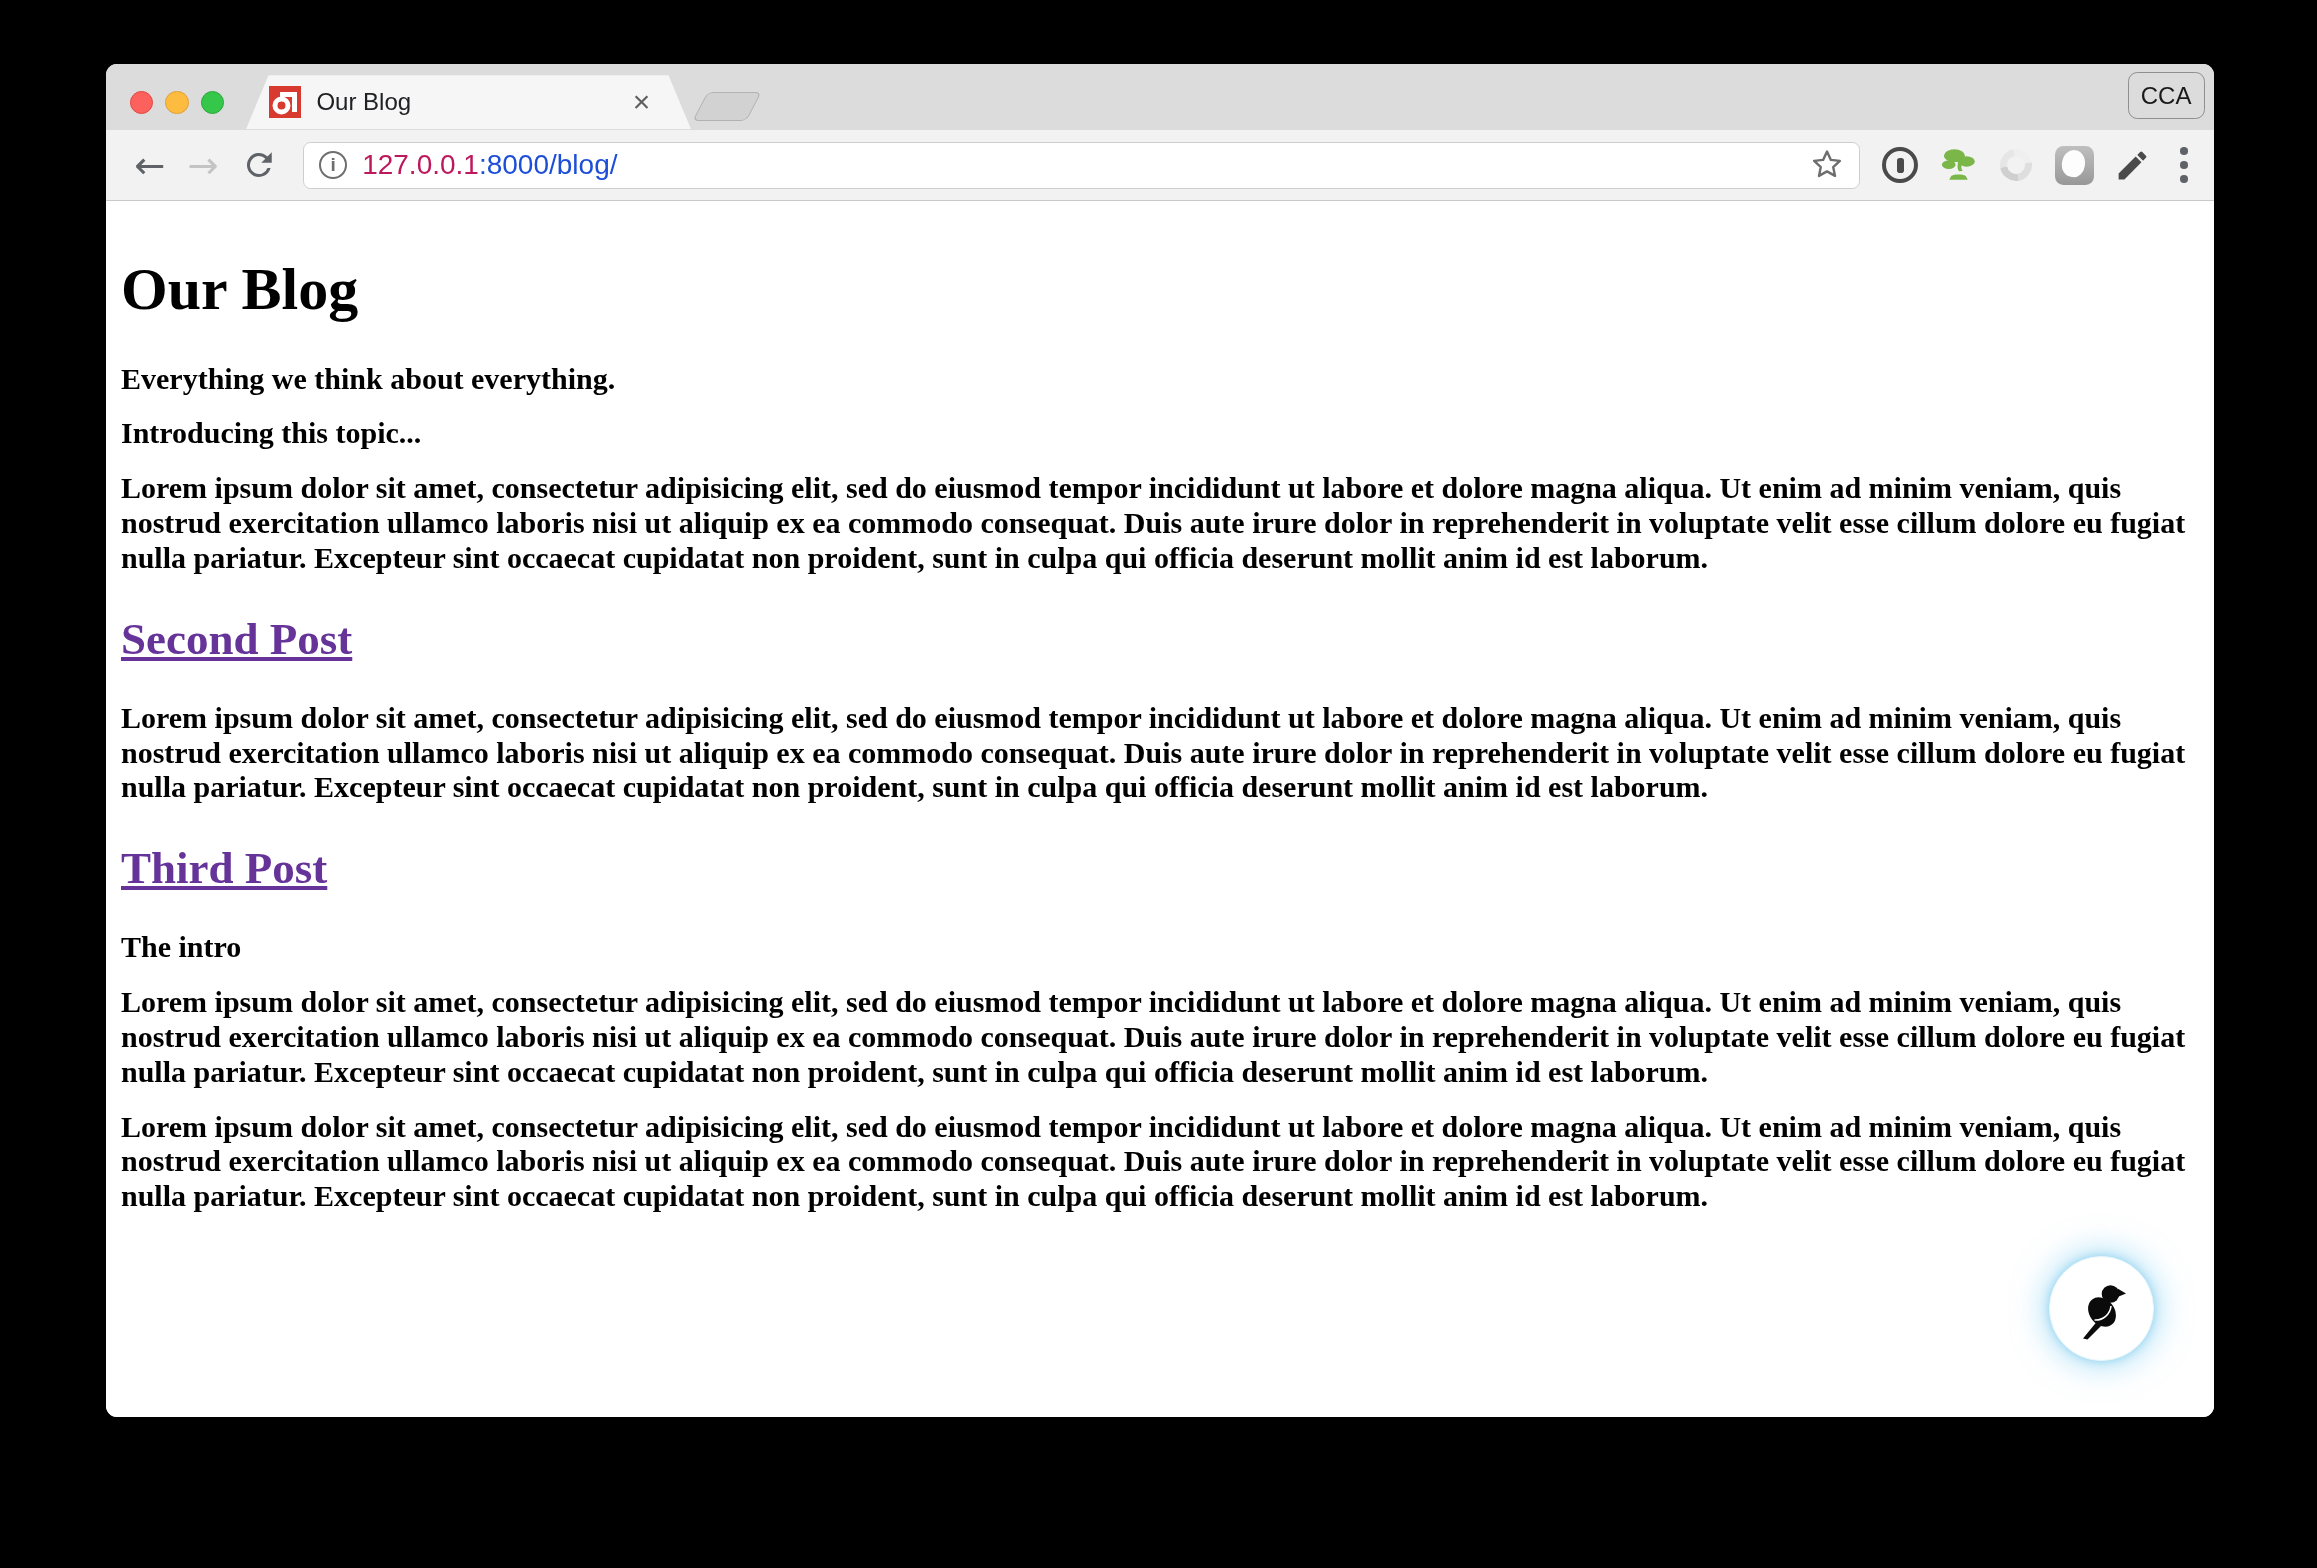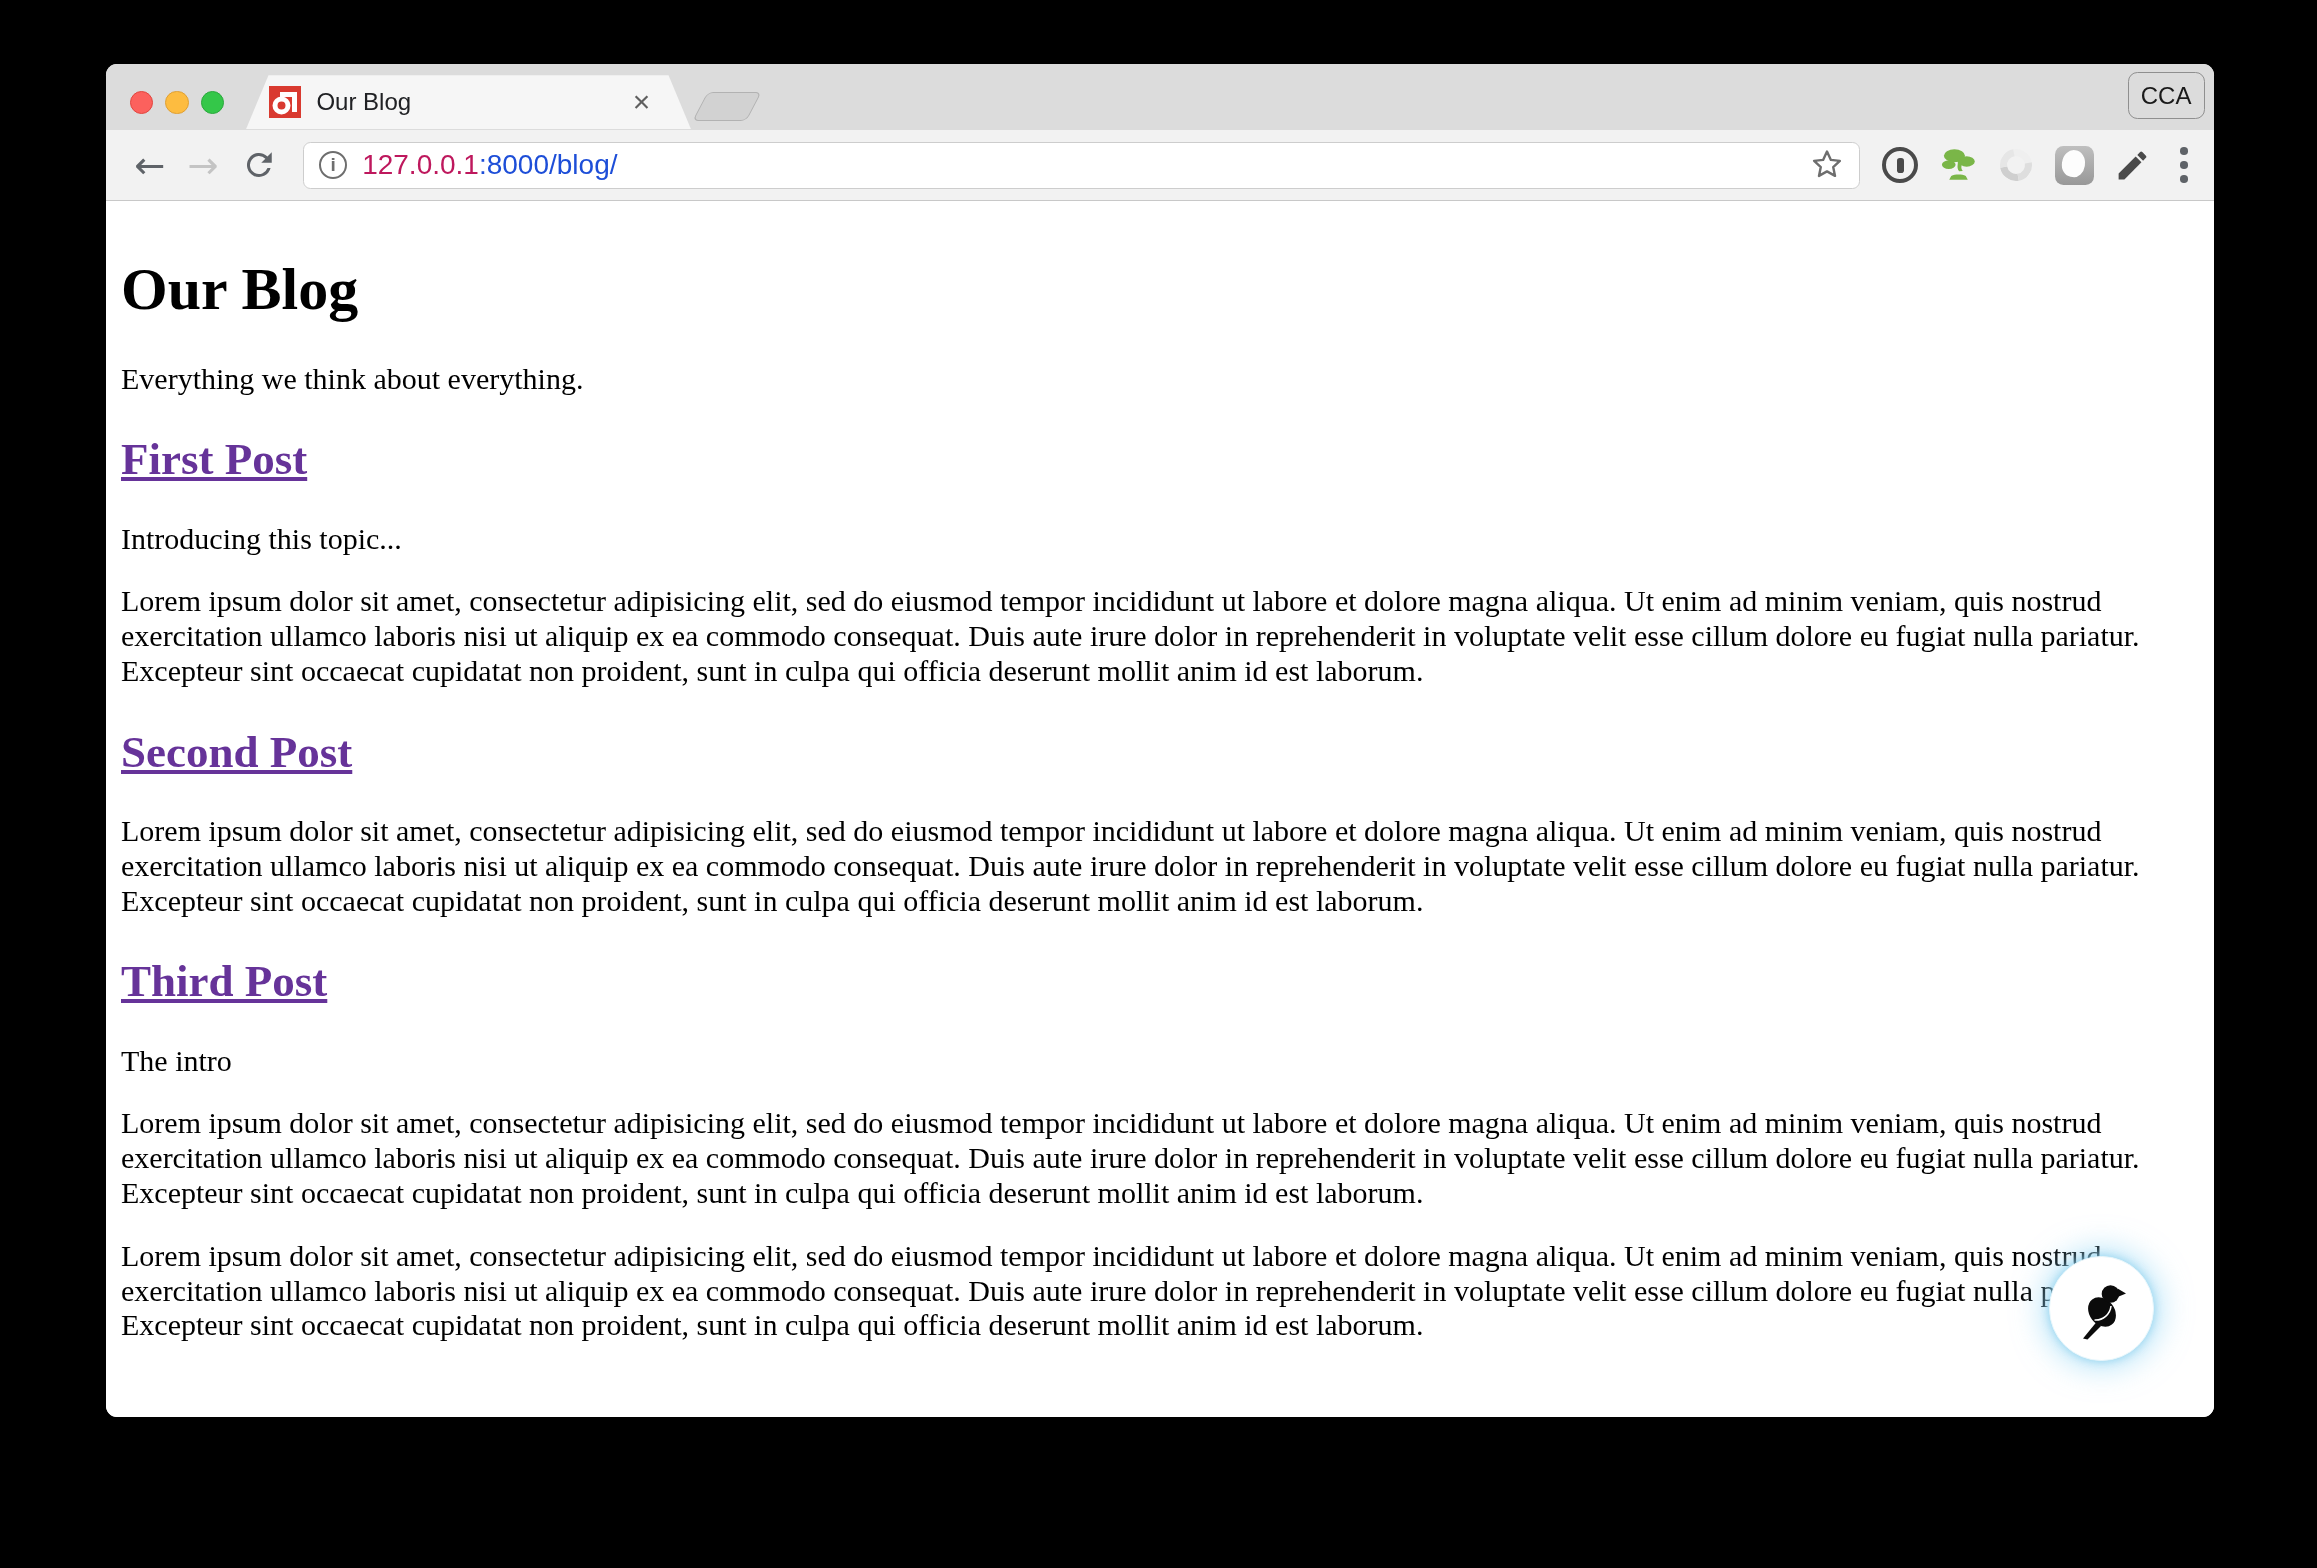--- a/index.html
+++ b/index.html
@@ -67,21 +67,21 @@
   .ghostery-blob { position:absolute; left:7.5px; top:4.7px; width:22.5px; height:27px; background:#fdfdfd;
                    border-radius:50% 50% 46% 46%; transform:rotate(8deg); }
 
   .menu-dots { display:flex; flex-direction:column; gap:6.6px; padding:0 9.4px; }
   .menu-dots span { width:7.5px; height:7.5px; border-radius:50%; background:#5f6368; display:block; }
 
   
   .content { flex:1; background:#fff; padding:15px; overflow:hidden; position:relative;
              font-family:"Liberation Serif","DejaVu Serif",serif; font-size:30px; line-height:1.16; color:#000; }
   .content h1 { font-size:60px; font-weight:bold; margin:39px 0 37px; }
-  .content p  { margin:28px 0; }
+  .content p  { margin:20px 0;font-weight:bold; }
   .content h2 { font-size:45px; font-weight:bold; margin:37px 0 36px; }
   .content h2 a { color:#663399; text-decoration:underline; }
 
   
   .bird-button { position:absolute; left:1943px; top:1192px; width:105px; height:105px; border-radius:50%;
                  background:#fff; display:flex; align-items:center; justify-content:center;
                  box-shadow:0 0 9.4px rgba(130,205,235,.85), 0 0 28px 9.4px rgba(150,215,245,.55);
                  border:0.9px solid #e8f6fb; }
 </style>
 </head>
@@ -167,21 +167,20 @@
           <span></span>
         </span>
     </div>
   </div>
 
   <div class="content">
     <h1>Our Blog</h1>
     <p>Everything we think about everything.</p>
 
     <section>
-      <h2><a href="#">First Post</a></h2>
       <p>Introducing this topic...</p>
       <p>Lorem ipsum dolor sit amet, consectetur adipisicing elit, sed do eiusmod tempor incididunt ut labore et dolore magna aliqua. Ut enim ad minim veniam, quis nostrud exercitation ullamco laboris nisi ut aliquip ex ea commodo consequat. Duis aute irure dolor in reprehenderit in voluptate velit esse cillum dolore eu fugiat nulla pariatur. Excepteur sint occaecat cupidatat non proident, sunt in culpa qui officia deserunt mollit anim id est laborum.</p>
     </section>
 
     <section>
       <h2><a href="#">Second Post</a></h2>
       <p>Lorem ipsum dolor sit amet, consectetur adipisicing elit, sed do eiusmod tempor incididunt ut labore et dolore magna aliqua. Ut enim ad minim veniam, quis nostrud exercitation ullamco laboris nisi ut aliquip ex ea commodo consequat. Duis aute irure dolor in reprehenderit in voluptate velit esse cillum dolore eu fugiat nulla pariatur. Excepteur sint occaecat cupidatat non proident, sunt in culpa qui officia deserunt mollit anim id est laborum.</p>
     </section>
 
     <section>

